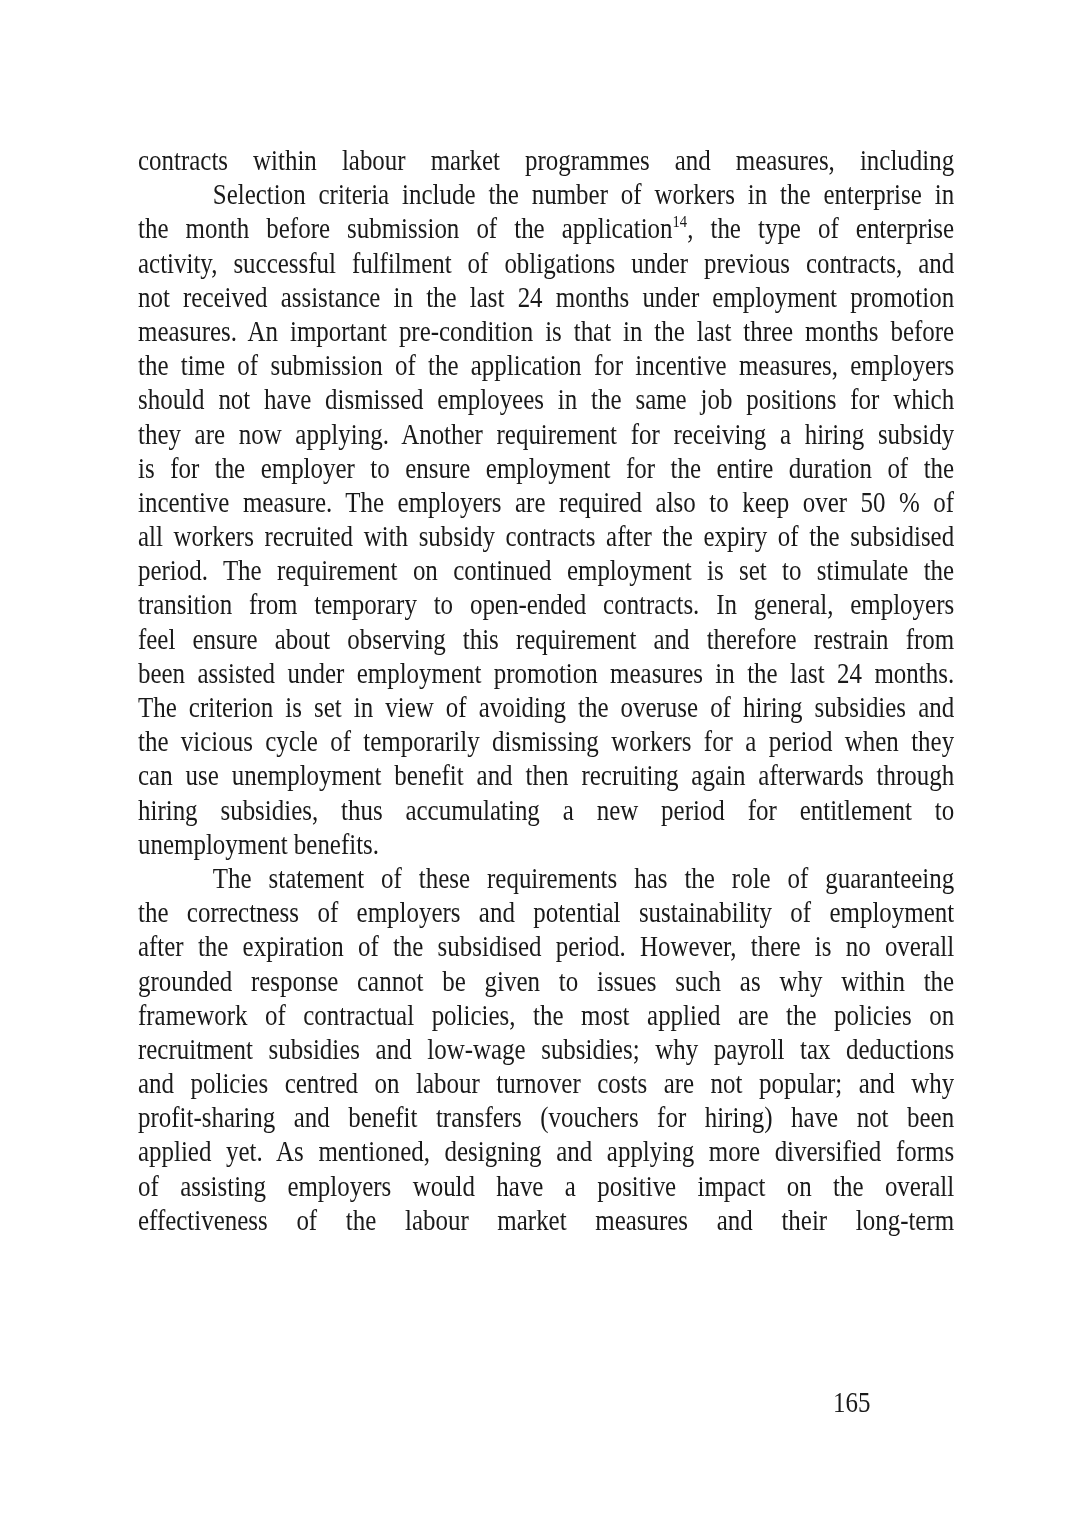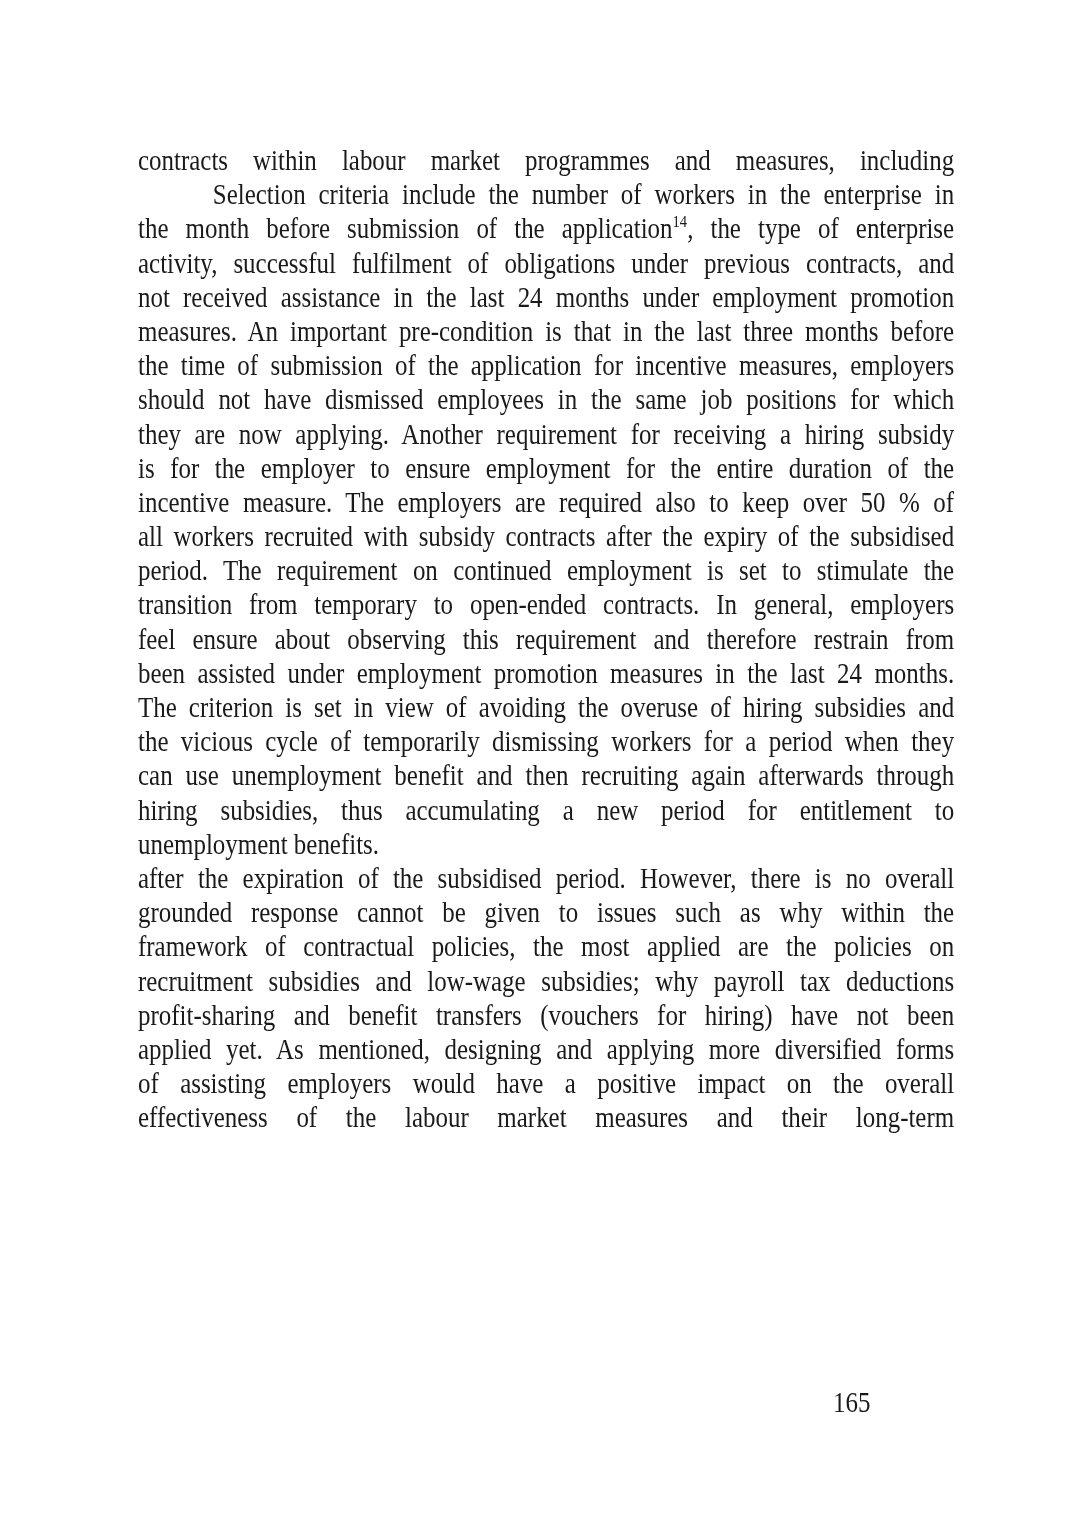--- a/index.html
+++ b/index.html
@@ -137,31 +137,40 @@
         </div>
         <div class="line justify">
           <span class="inner">can use unemployment benefit and then recruiting again afterwards through</span>
         </div>
         <div class="line justify">
           <span class="inner">hiring subsidies, thus accumulating a new period for entitlement to</span>
         </div>
         <div class="line"><span class="inner">unemployment benefits.</span></div>
       </div>
       <div>
+        <div class="line justify indent">
+          <span class="inner">The statement of these requirements has the role of guaranteeing</span>
+        </div>
+        <div class="line justify">
+          <span class="inner">the correctness of employers and potential sustainability of employment</span>
+        </div>
         <div class="line justify">
           <span class="inner">after the expiration of the subsidised period. However, there is no overall</span>
         </div>
         <div class="line justify">
           <span class="inner">grounded response cannot be given to issues such as why within the</span>
         </div>
         <div class="line justify">
           <span class="inner">framework of contractual policies, the most applied are the policies on</span>
         </div>
         <div class="line justify">
           <span class="inner">recruitment subsidies and low-wage subsidies; why payroll tax deductions</span>
+        </div>
+        <div class="line justify">
+          <span class="inner">and policies centred on labour turnover costs are not popular; and why</span>
         </div>
         <div class="line justify">
           <span class="inner">profit-sharing and benefit transfers (vouchers for hiring) have not been</span>
         </div>
         <div class="line justify">
           <span class="inner">applied yet. As mentioned, designing and applying more diversified forms</span>
         </div>
         <div class="line justify">
           <span class="inner">of assisting employers would have a positive impact on the overall</span>
         </div>

